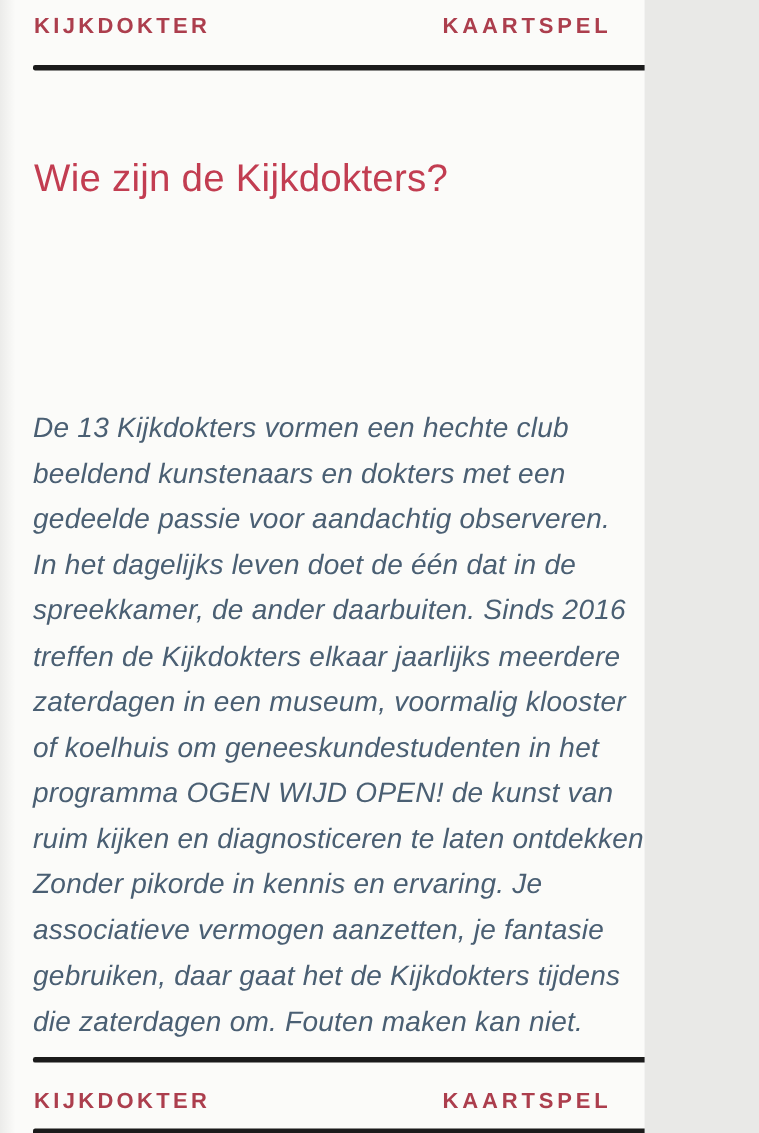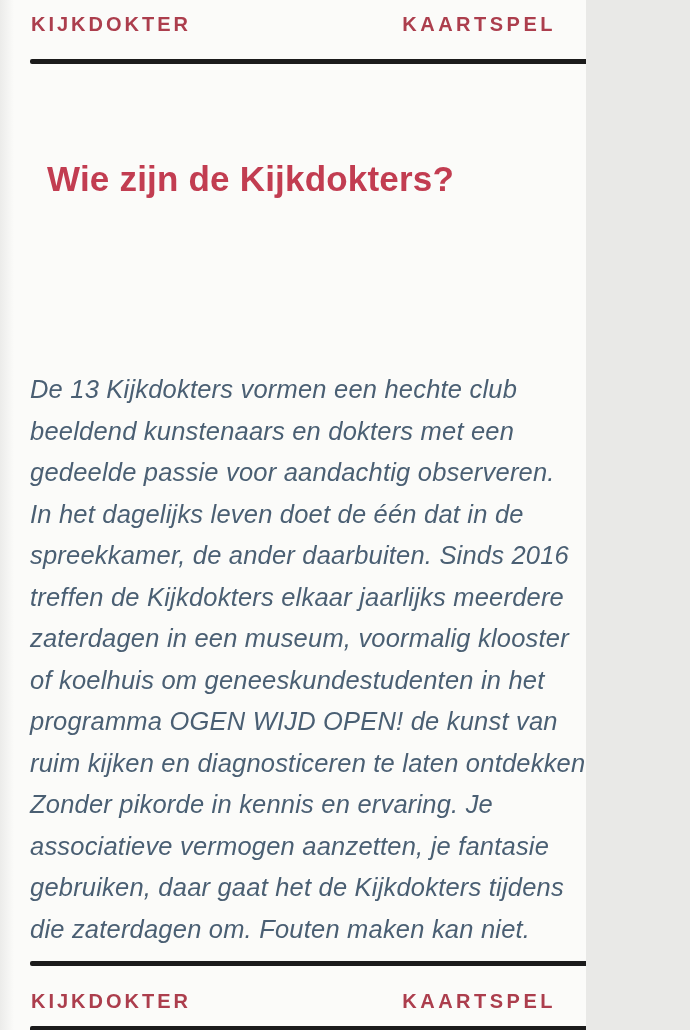--- a/index.html
+++ b/index.html
@@ -47,23 +47,23 @@
     background:var(--rule_color,#1b1b1b);
     border-radius:2px;
   }
   .rule-top{top:59px;}
   .rule-footer{top:961px;}
   .rule-edge{top:1026px;width:591px;border-radius:2px 2px 0 0;}
   .title{
     position:absolute;
     left:31px;
     top:143px;
-    margin:16px;
+    margin:0;
     font-size:35px;
-    font-weight:bold;
+    font-weight:normal;
     letter-spacing:0.2px;
     color:var(--heading_red,#c23d51);
     white-space:nowrap;
   }
   .body-text{
     position:absolute;
     left:30px;
     top:369px;
     width:645px;
     font-size:25.5px;

